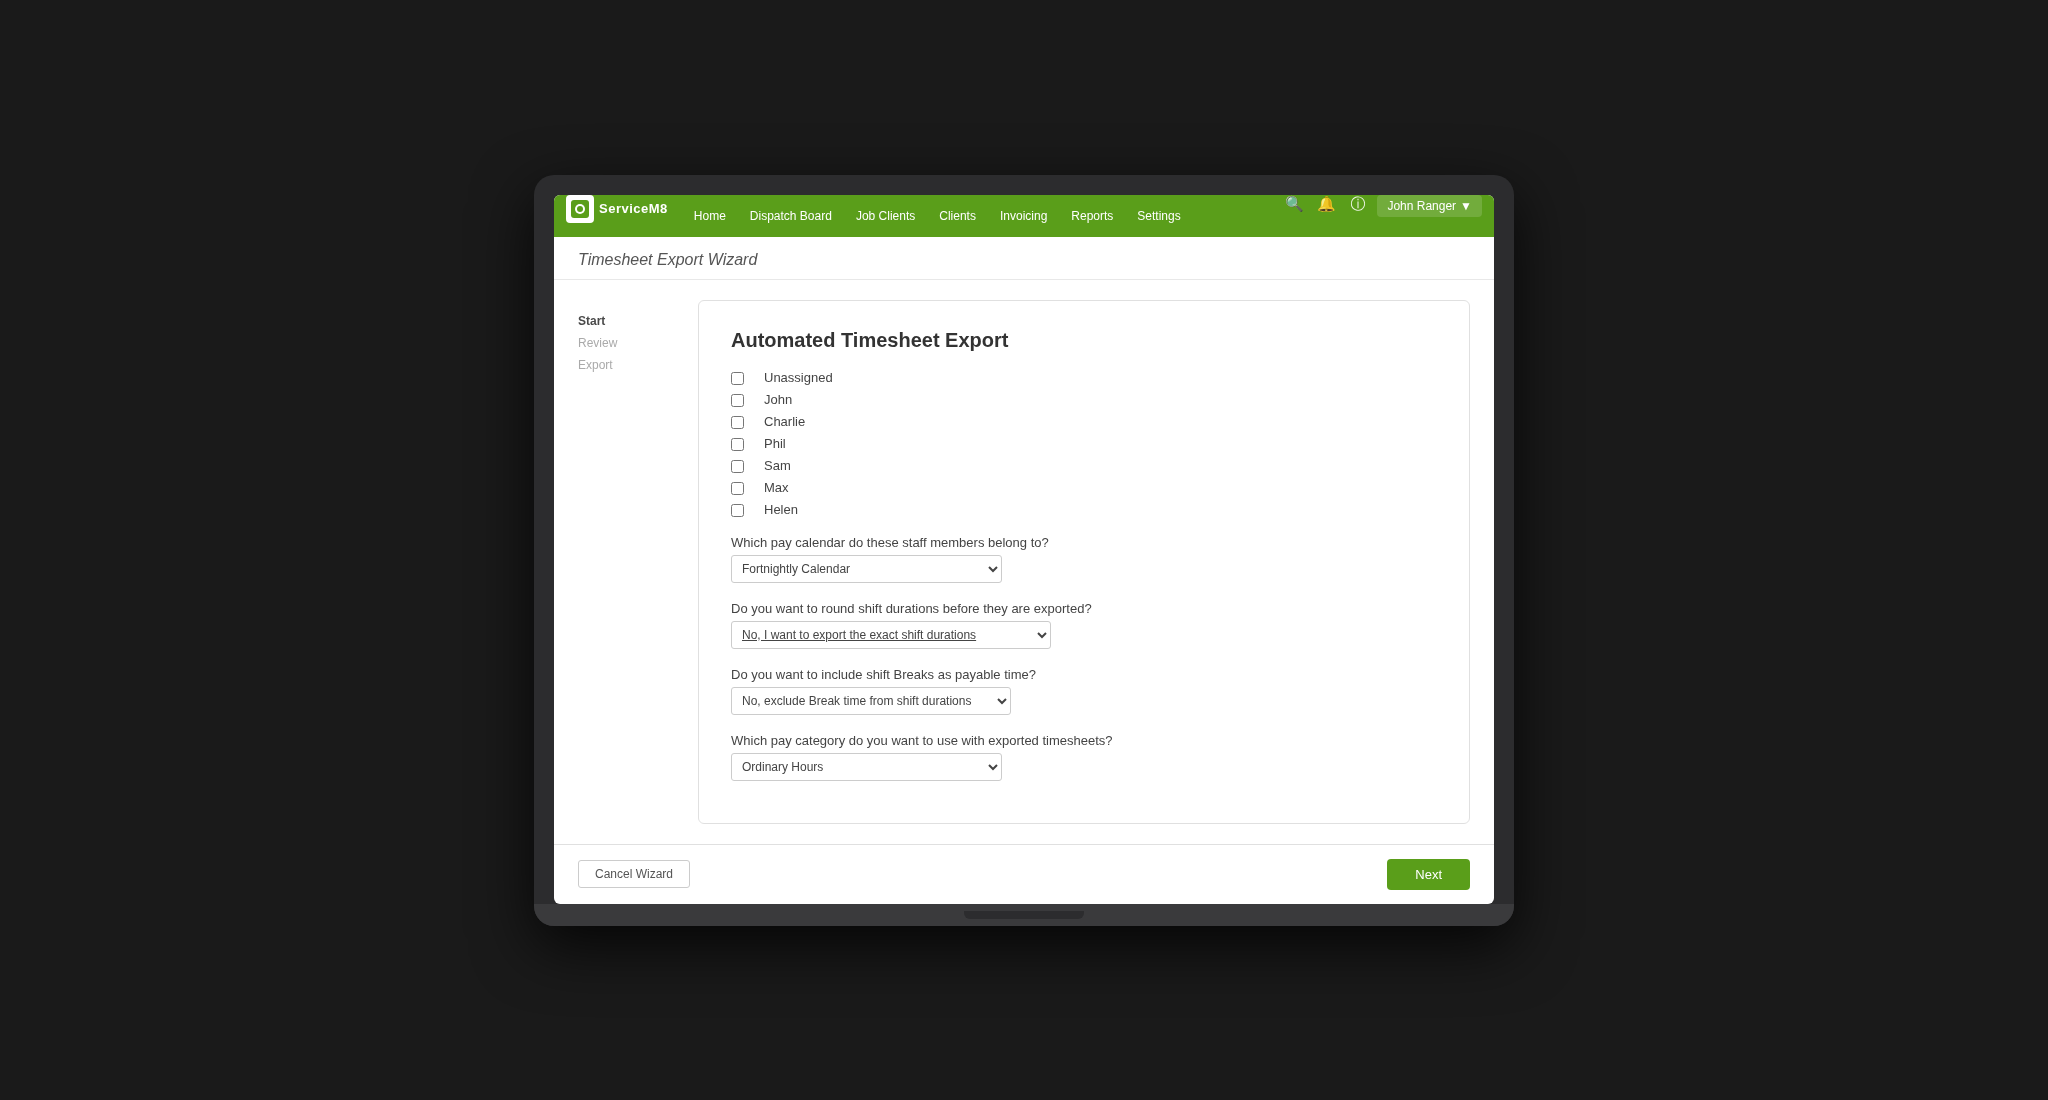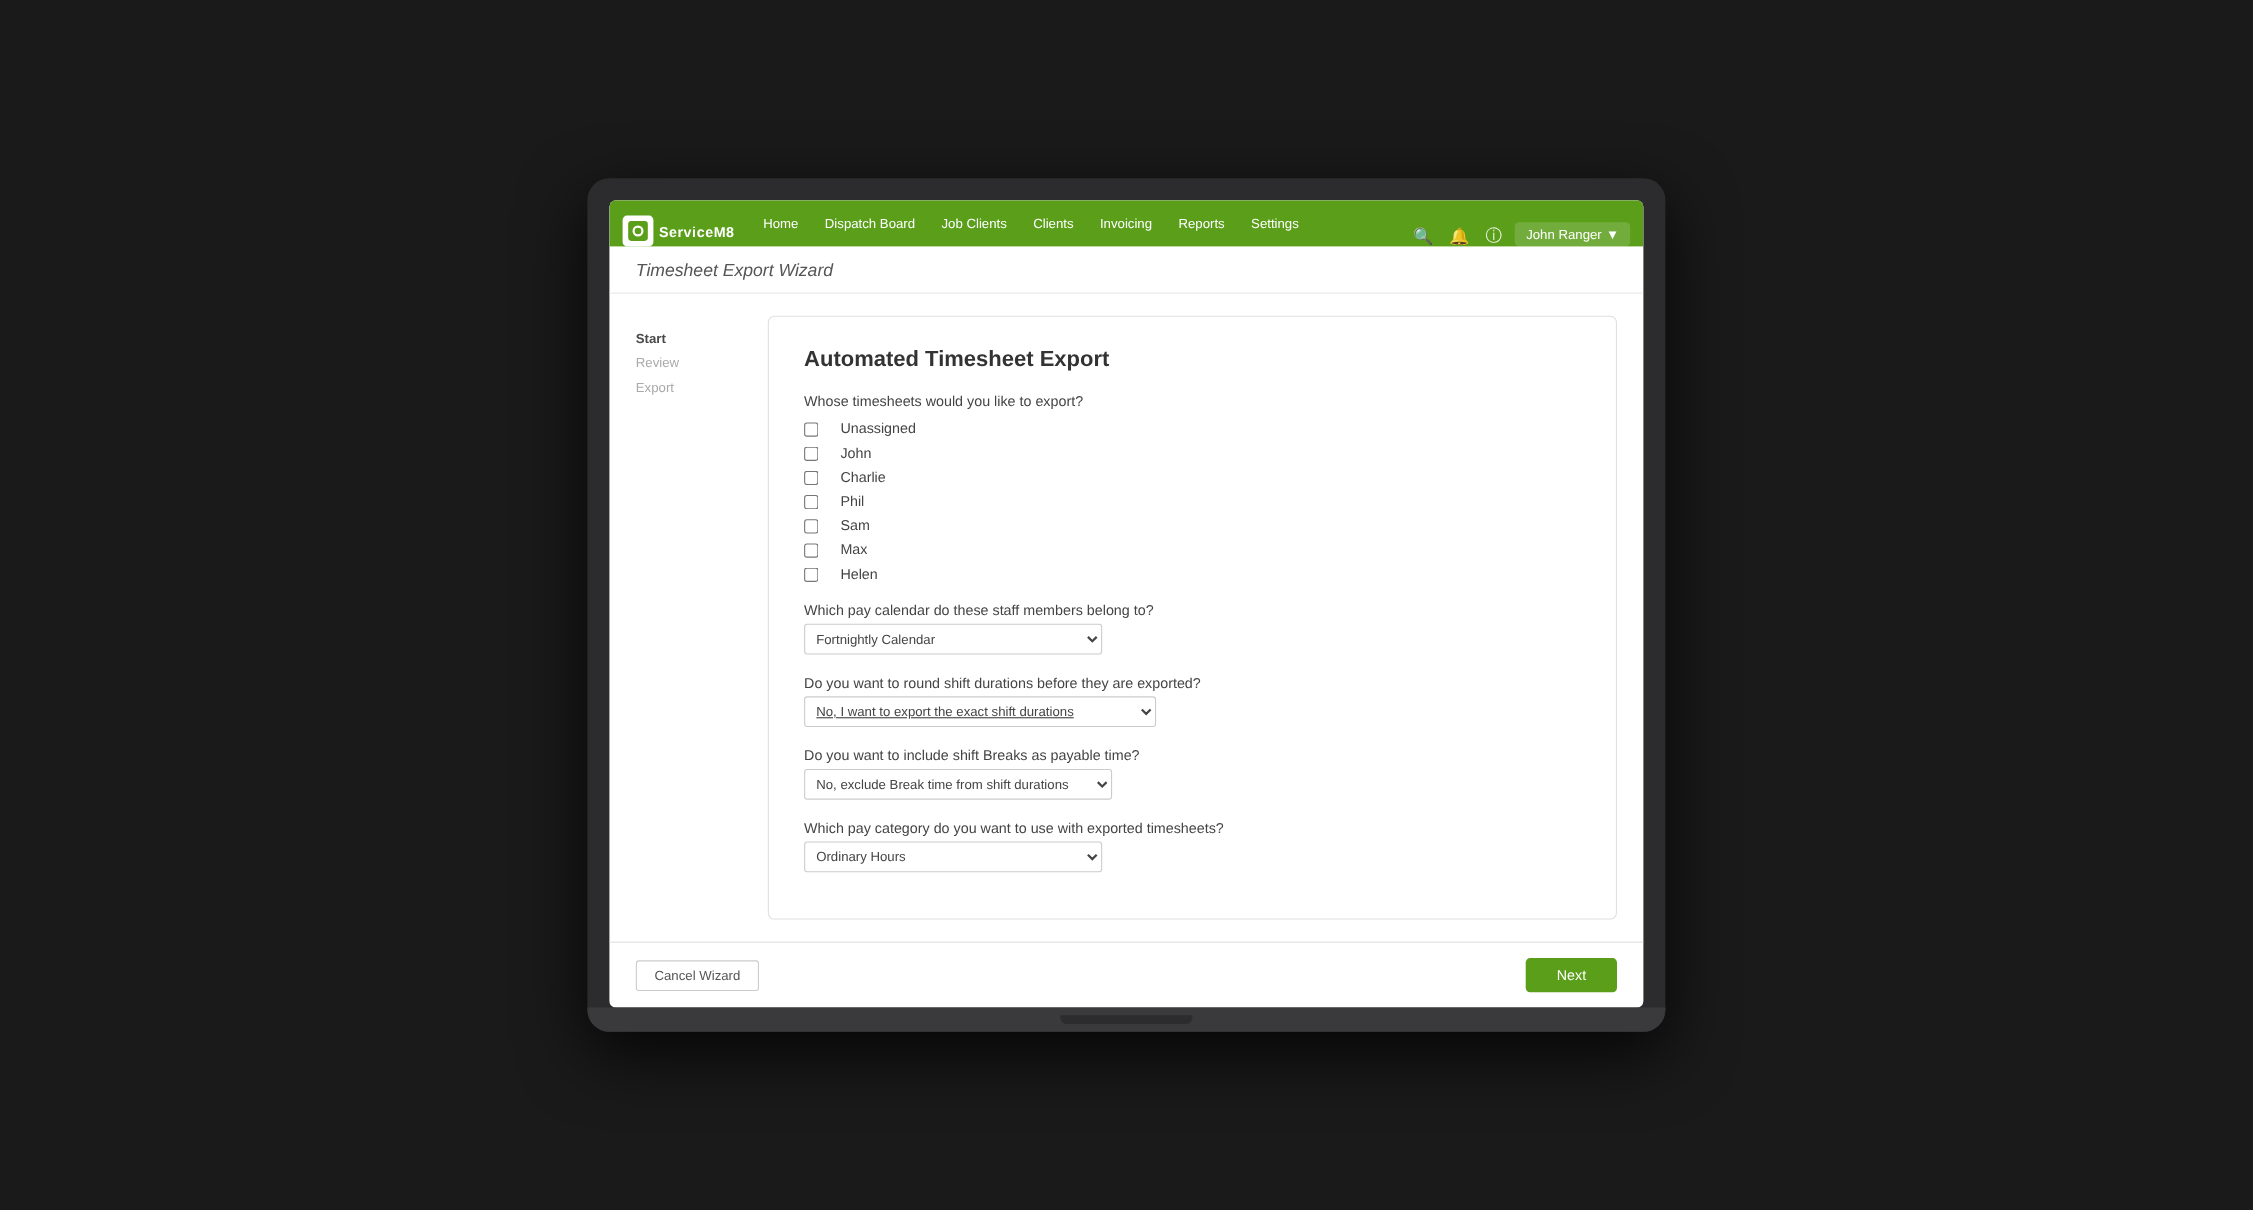--- a/index.html
+++ b/index.html
@@ -44,21 +44,21 @@
       height: 8px;
       background: #2c2c2e;
       border-radius: 0 0 6px 6px;
     }
 
     
     .nav {
       background: #5a9e1a;
       height: 42px;
       display: flex;
-      align-items: flex-end;
+      align-items: flex-start;
       padding: 0 12px;
       gap: 4px;
     }
 
     .nav-logo {
       display: flex;
       align-items: center;
       margin-right: 12px;
     }
 
@@ -317,21 +317,20 @@
 
       <div class="sidebar">
         <div class="sidebar-step active">Start</div>
         <div class="sidebar-step">Review</div>
         <div class="sidebar-step">Export</div>
       </div>
 
       <div class="wizard-card">
         <h1 class="wizard-title">Automated Timesheet Export</h1>
 
-        <p class="section-question">Whose timesheets would you like to export?</p>
         <div class="checkbox-group">
           <label class="checkbox-item">
             <input type="checkbox" style="">
             <span>Unassigned</span>
           </label>
           <label class="checkbox-item">
             <input type="checkbox" style="">
             <span>John</span>
           </label>
           <label class="checkbox-item">

